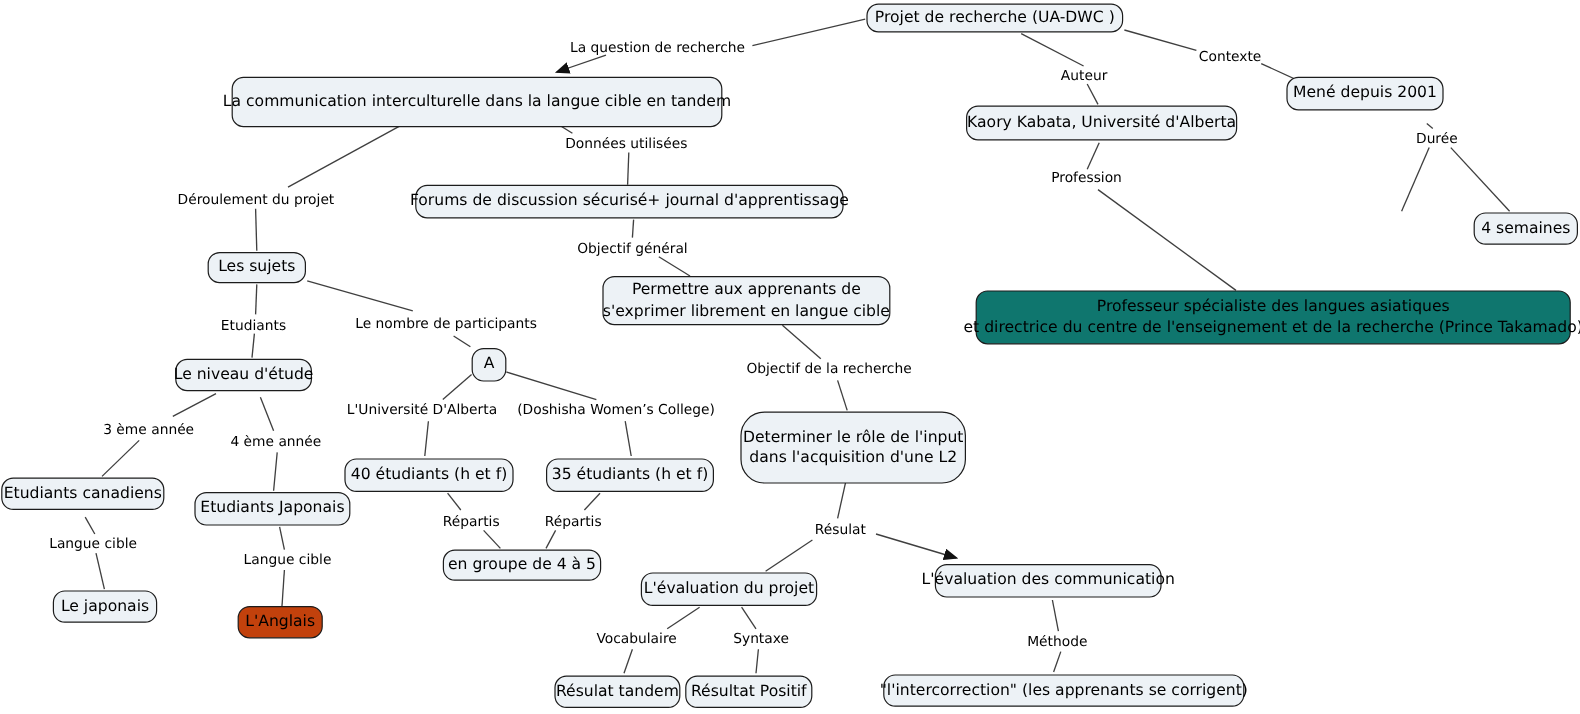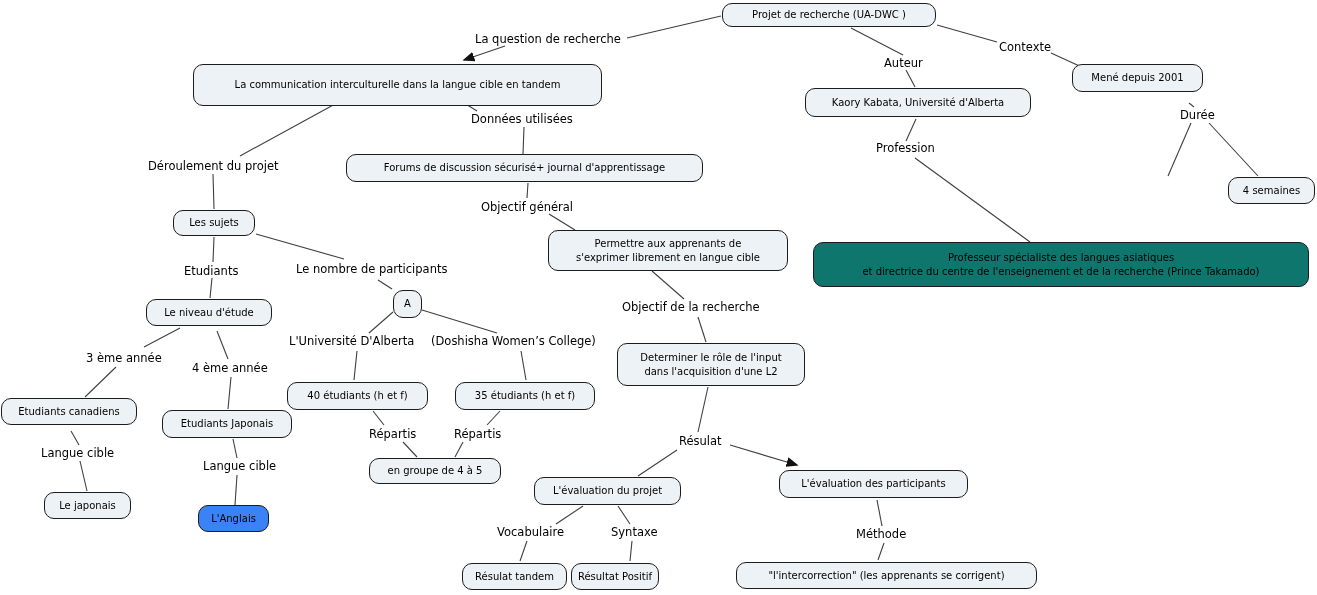--- a/index.html
+++ b/index.html
@@ -6,21 +6,21 @@
   html,body { margin:0; padding:0; background:#ffffff; }
   #canvas {
     position:relative; width:1317px; height:595px; background:#ffffff;
     font-family:"DejaVu Sans","Liberation Sans",sans-serif; overflow:hidden;
   }
   .edges { position:absolute; left:0; top:0; }
   .node {
     position:absolute; box-sizing:border-box;
     background:#edf2f6; border:1.3px solid #1c1c1c; border-radius:10px;
     display:flex; align-items:center; justify-content:center;
-    text-align:center; font-size:10px; line-height:1.32; color:#000;
+    text-align:center; font-size:13px; line-height:1.32; color:#000;
     white-space:pre;
   }
   .label {
     position:absolute; font-size:11.5px; color:#000; white-space:nowrap;
   }
 </style>
 </head>
 <body>
 
 <div id="canvas" style="background: rgb(255, 255, 255);">
@@ -82,38 +82,38 @@
     </svg>
 
   <div class="node" style="left: 722px; top: 3px; width: 214px; height: 24px; background: rgb(237, 242, 246); border-color: rgb(28, 28, 28); color: rgb(0, 0, 0);">Projet de recherche (UA-DWC )</div>
   <div class="node" style="left: 193px; top: 64px; width: 409px; height: 42px; background: rgb(237, 242, 246); border-color: rgb(28, 28, 28); color: rgb(0, 0, 0);">La communication interculturelle dans la langue cible en tandem</div>
   <div class="node" style="left: 805px; top: 88px; width: 226px; height: 29px; background: rgb(237, 242, 246); border-color: rgb(28, 28, 28); color: rgb(0, 0, 0);">Kaory Kabata, Université d'Alberta</div>
   <div class="node" style="left: 1072px; top: 64px; width: 131px; height: 28px; background: rgb(237, 242, 246); border-color: rgb(28, 28, 28); color: rgb(0, 0, 0);">Mené depuis 2001</div>
   <div class="node" style="left: 1228px; top: 177px; width: 87px; height: 27px; background: rgb(237, 242, 246); border-color: rgb(28, 28, 28); color: rgb(0, 0, 0);">4 semaines</div>
   <div class="node" style="left: 813px; top: 242px; width: 496px; height: 45px; background: #0f766e; border-color: rgb(28, 28, 28); color: rgb(0, 0, 0);">Professeur spécialiste des langues asiatiques
 et directrice du centre de l'enseignement et de la recherche (Prince Takamado)</div>
   <div class="node" style="left: 346px; top: 154px; width: 357px; height: 28px; background: rgb(237, 242, 246); border-color: rgb(28, 28, 28); color: rgb(0, 0, 0);">Forums de discussion sécurisé+ journal d'apprentissage</div>
-  <div class="node" style="left: 502px; top: 230px; width: 240px; height: 41px; background: rgb(237, 242, 246); border-color: rgb(28, 28, 28); color: rgb(0, 0, 0); margin-left: 46px;">Permettre aux apprenants de
+  <div class="node" style="left: 502px; top: 230px; width: 240px; height: 41px; background: rgb(237, 242, 246); border-color: rgb(28, 28, 28); color: rgb(0, 0, 0);">Permettre aux apprenants de
 s'exprimer librement en langue cible</div>
   <div class="node" style="left: 173px; top: 210px; width: 82px; height: 26px; background: rgb(237, 242, 246); border-color: rgb(28, 28, 28); color: rgb(0, 0, 0);">Les sujets</div>
-  <div class="node" style="left: 146px; top: 299px; width: 126px; height: 27px; background: rgb(237, 242, 246); border-color: rgb(28, 28, 28); color: rgb(0, 0, 0);">Le niveau d'étude</div>
+  <div class="node" style="left: 146px; top: 299px; width: 114px; height: 27px; background: rgb(237, 242, 246); border-color: rgb(28, 28, 28); color: rgb(0, 0, 0);">Le niveau d'étude</div>
   <div class="node" style="left: 393px; top: 290px; width: 29px; height: 28px; background: rgb(237, 242, 246); border-color: rgb(28, 28, 28); color: rgb(0, 0, 0);">A</div>
   <div class="node" style="left: 1px; top: 398px; width: 136px; height: 27px; background: rgb(237, 242, 246); border-color: rgb(28, 28, 28); color: rgb(0, 0, 0);">Etudiants canadiens</div>
   <div class="node" style="left: 162px; top: 410px; width: 130px; height: 28px; background: rgb(237, 242, 246); border-color: rgb(28, 28, 28); color: rgb(0, 0, 0);">Etudiants Japonais</div>
   <div class="node" style="left: 44px; top: 492px; width: 87px; height: 27px; background: rgb(237, 242, 246); border-color: rgb(28, 28, 28); color: rgb(0, 0, 0);">Le japonais</div>
-  <div class="node" style="left: 198px; top: 505px; width: 71px; height: 27px; background: #3b82f6; border-color: rgb(28, 28, 28); color: rgb(0, 0, 0);">L'Anglais</div>
+  <div class="node" style="left: 198px; top: 505px; width: 71px; height: 27px; background: #c2410c; border-color: rgb(28, 28, 28); color: rgb(0, 0, 0);">L'Anglais</div>
   <div class="node" style="left: 287px; top: 382px; width: 141px; height: 28px; background: rgb(237, 242, 246); border-color: rgb(28, 28, 28); color: rgb(0, 0, 0);">40 étudiants (h et f)</div>
   <div class="node" style="left: 455px; top: 382px; width: 140px; height: 28px; background: rgb(237, 242, 246); border-color: rgb(28, 28, 28); color: rgb(0, 0, 0);">35 étudiants (h et f)</div>
   <div class="node" style="left: 369px; top: 458px; width: 132px; height: 26px; background: rgb(237, 242, 246); border-color: rgb(28, 28, 28); color: rgb(0, 0, 0);">en groupe de 4 à 5</div>
-  <div class="node" style="left: 617px; top: 343px; width: 188px; height: 43px; background: rgb(237, 242, 246); border-color: rgb(28, 28, 28); color: rgb(0, 0, 0);">Determiner le rôle de l'input
+  <div class="node" style="left: 617px; top: 343px; width: 188px; height: 60px; background: rgb(237, 242, 246); border-color: rgb(28, 28, 28); color: rgb(0, 0, 0); border-radius: 20px;">Determiner le rôle de l'input
 dans l'acquisition d'une L2</div>
   <div class="node" style="left: 534px; top: 477px; width: 147px; height: 28px; background: rgb(237, 242, 246); border-color: rgb(28, 28, 28); color: rgb(0, 0, 0);">L'évaluation du projet</div>
-  <div class="node" style="left: 779px; top: 470px; width: 189px; height: 28px; background: rgb(237, 242, 246); border-color: rgb(28, 28, 28); color: rgb(0, 0, 0);">L'évaluation des participants</div>
+  <div class="node" style="left: 779px; top: 470px; width: 189px; height: 28px; background: rgb(237, 242, 246); border-color: rgb(28, 28, 28); color: rgb(0, 0, 0);">L'évaluation des communication</div>
   <div class="node" style="left: 462px; top: 563px; width: 105px; height: 27px; background: rgb(237, 242, 246); border-color: rgb(28, 28, 28); color: rgb(0, 0, 0);">Résulat tandem</div>
-  <div class="node" style="left: 571px; top: 563px; width: 88px; height: 27px; background: rgb(237, 242, 246); border-color: rgb(28, 28, 28); color: rgb(0, 0, 0);">Résultat Positif</div>
+  <div class="node" style="left: 571px; top: 563px; width: 106px; height: 27px; background: rgb(237, 242, 246); border-color: rgb(28, 28, 28); color: rgb(0, 0, 0);">Résultat Positif</div>
   <div class="node" style="left: 736px; top: 562px; width: 301px; height: 27px; background: rgb(237, 242, 246); border-color: rgb(28, 28, 28); color: rgb(0, 0, 0);">"l'intercorrection" (les apprenants se corrigent)</div>
 
   <div class="label" style="left: 475px; top: 32px; color: rgb(0, 0, 0);">La question de recherche</div>
   <div class="label" style="left: 884px; top: 56px; color: rgb(0, 0, 0);">Auteur</div>
   <div class="label" style="left: 999px; top: 40px; color: rgb(0, 0, 0);">Contexte</div>
   <div class="label" style="left: 1180px; top: 108px; color: rgb(0, 0, 0);">Durée</div>
   <div class="label" style="left: 876px; top: 141px; color: rgb(0, 0, 0);">Profession</div>
   <div class="label" style="left: 471px; top: 112px; color: rgb(0, 0, 0);">Données utilisées</div>
   <div class="label" style="left: 481px; top: 200px; color: rgb(0, 0, 0);">Objectif général</div>
   <div class="label" style="left: 148px; top: 159px; color: rgb(0, 0, 0);">Déroulement du projet</div>

